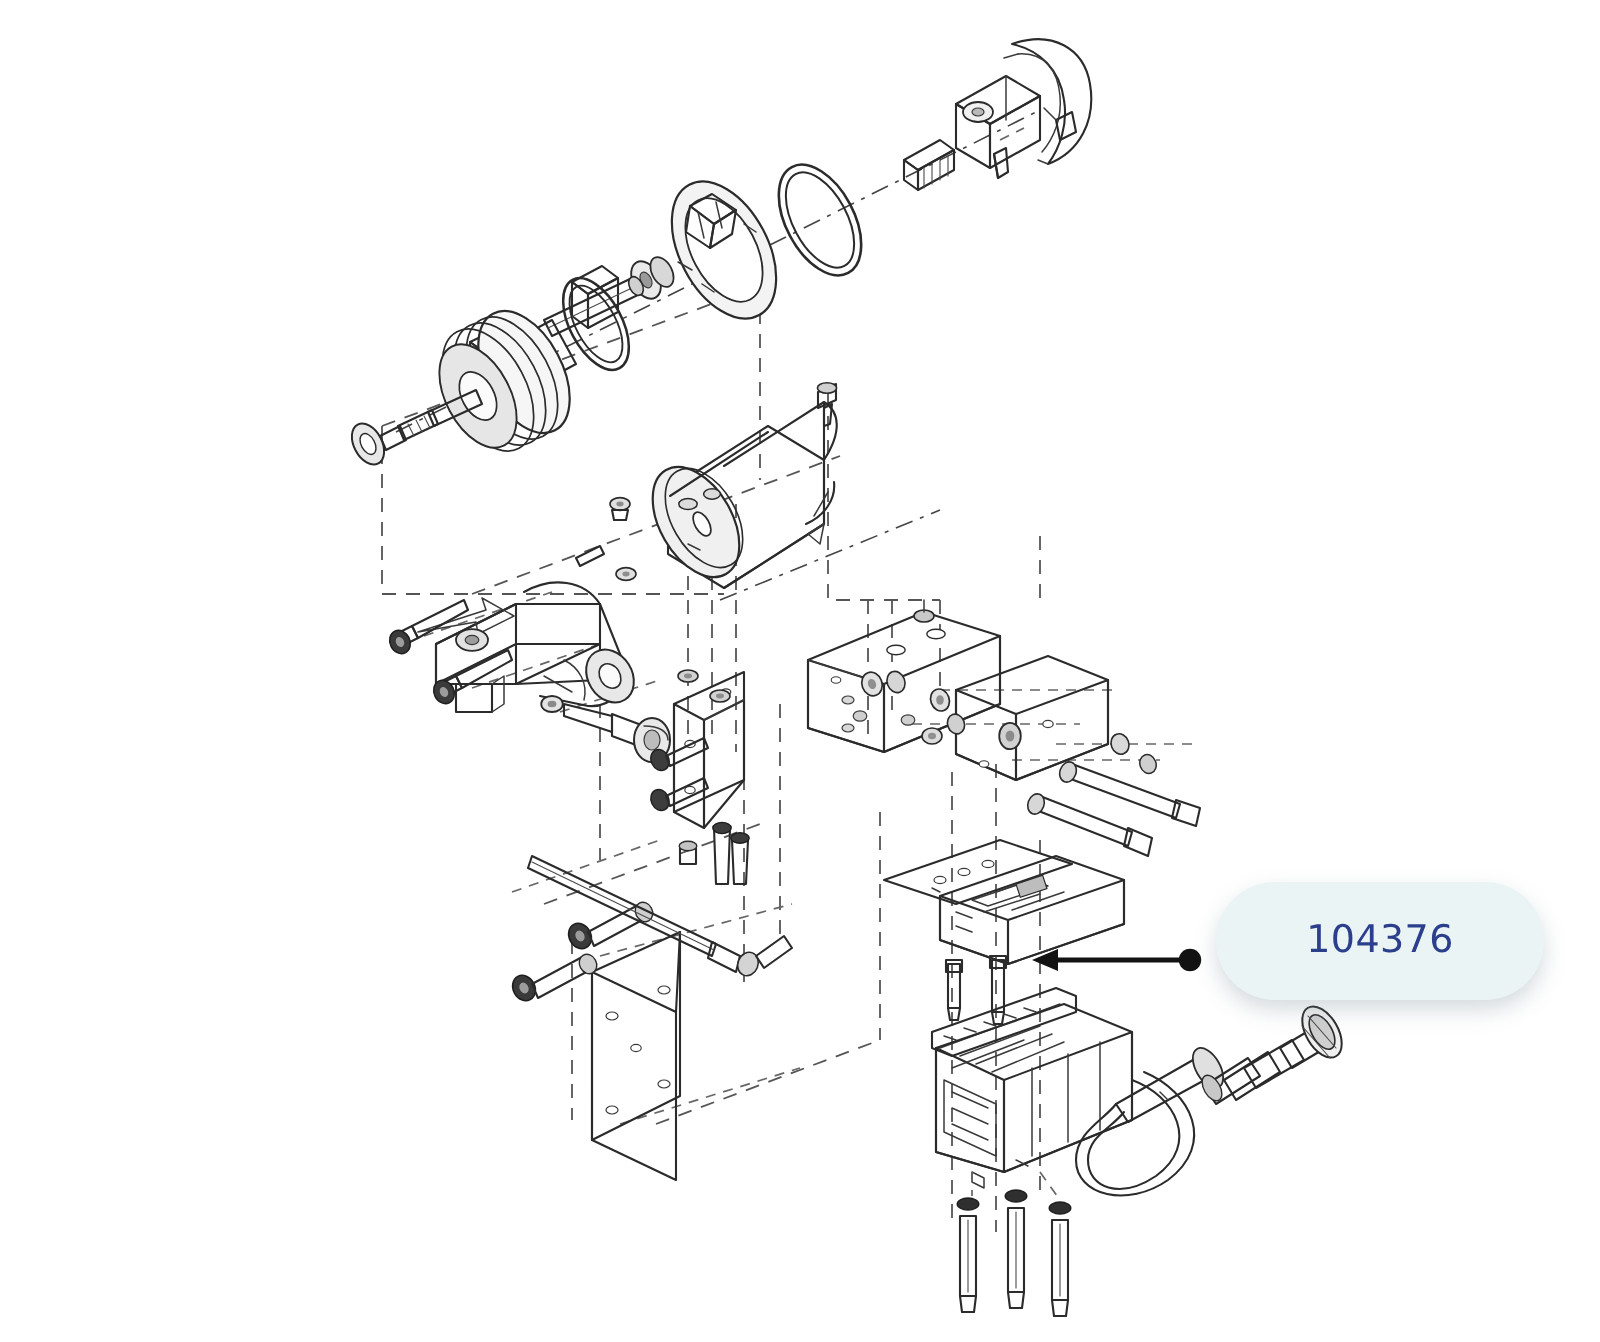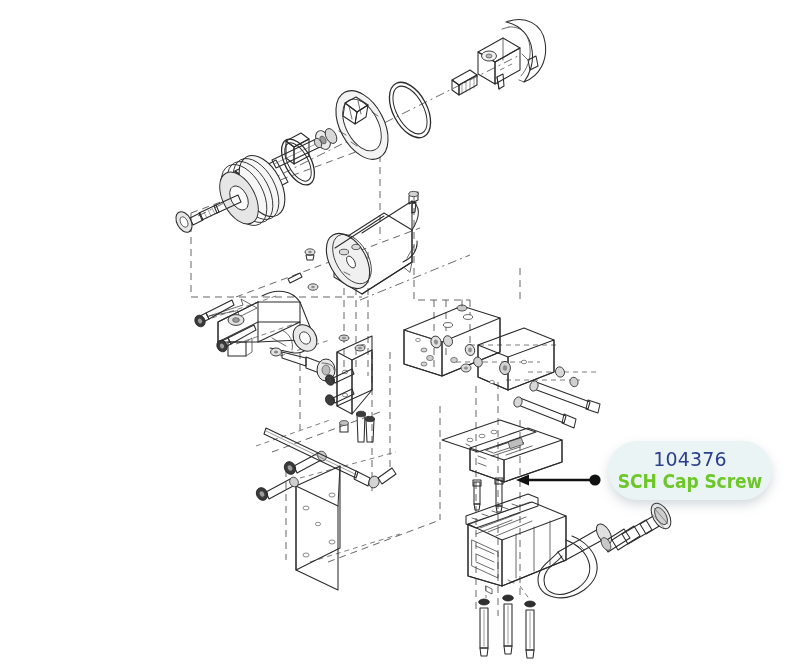--- a/index.html
+++ b/index.html
@@ -576,17 +576,16 @@
       <line x1="595" y1="480" x2="524" y2="480" stroke="#121212" stroke-width="2.6" stroke-linecap="butt"></line>
       <path d="M516 480 L529 474.5 L529 485.5 Z" fill="#121212"></path>
       <circle cx="595" cy="480" r="5.6" fill="#121212"></circle>
     </g>
   </svg>
 
   <div id="callout" style="left: 608px; top: 441px; width: 164px; height: 59px;">
     <div id="callout-pill" style="background: rgb(234, 244, 244);"></div>
     <div id="callout-inner">
       <div class="callout-id" style="color: rgb(43, 63, 140);">104376</div>
-      <div class="callout-name" style="color: rgb(110, 199, 42);">SCH Cap Screw</div>
     </div>
   </div>
 
 </div>
 
 </body></html>

